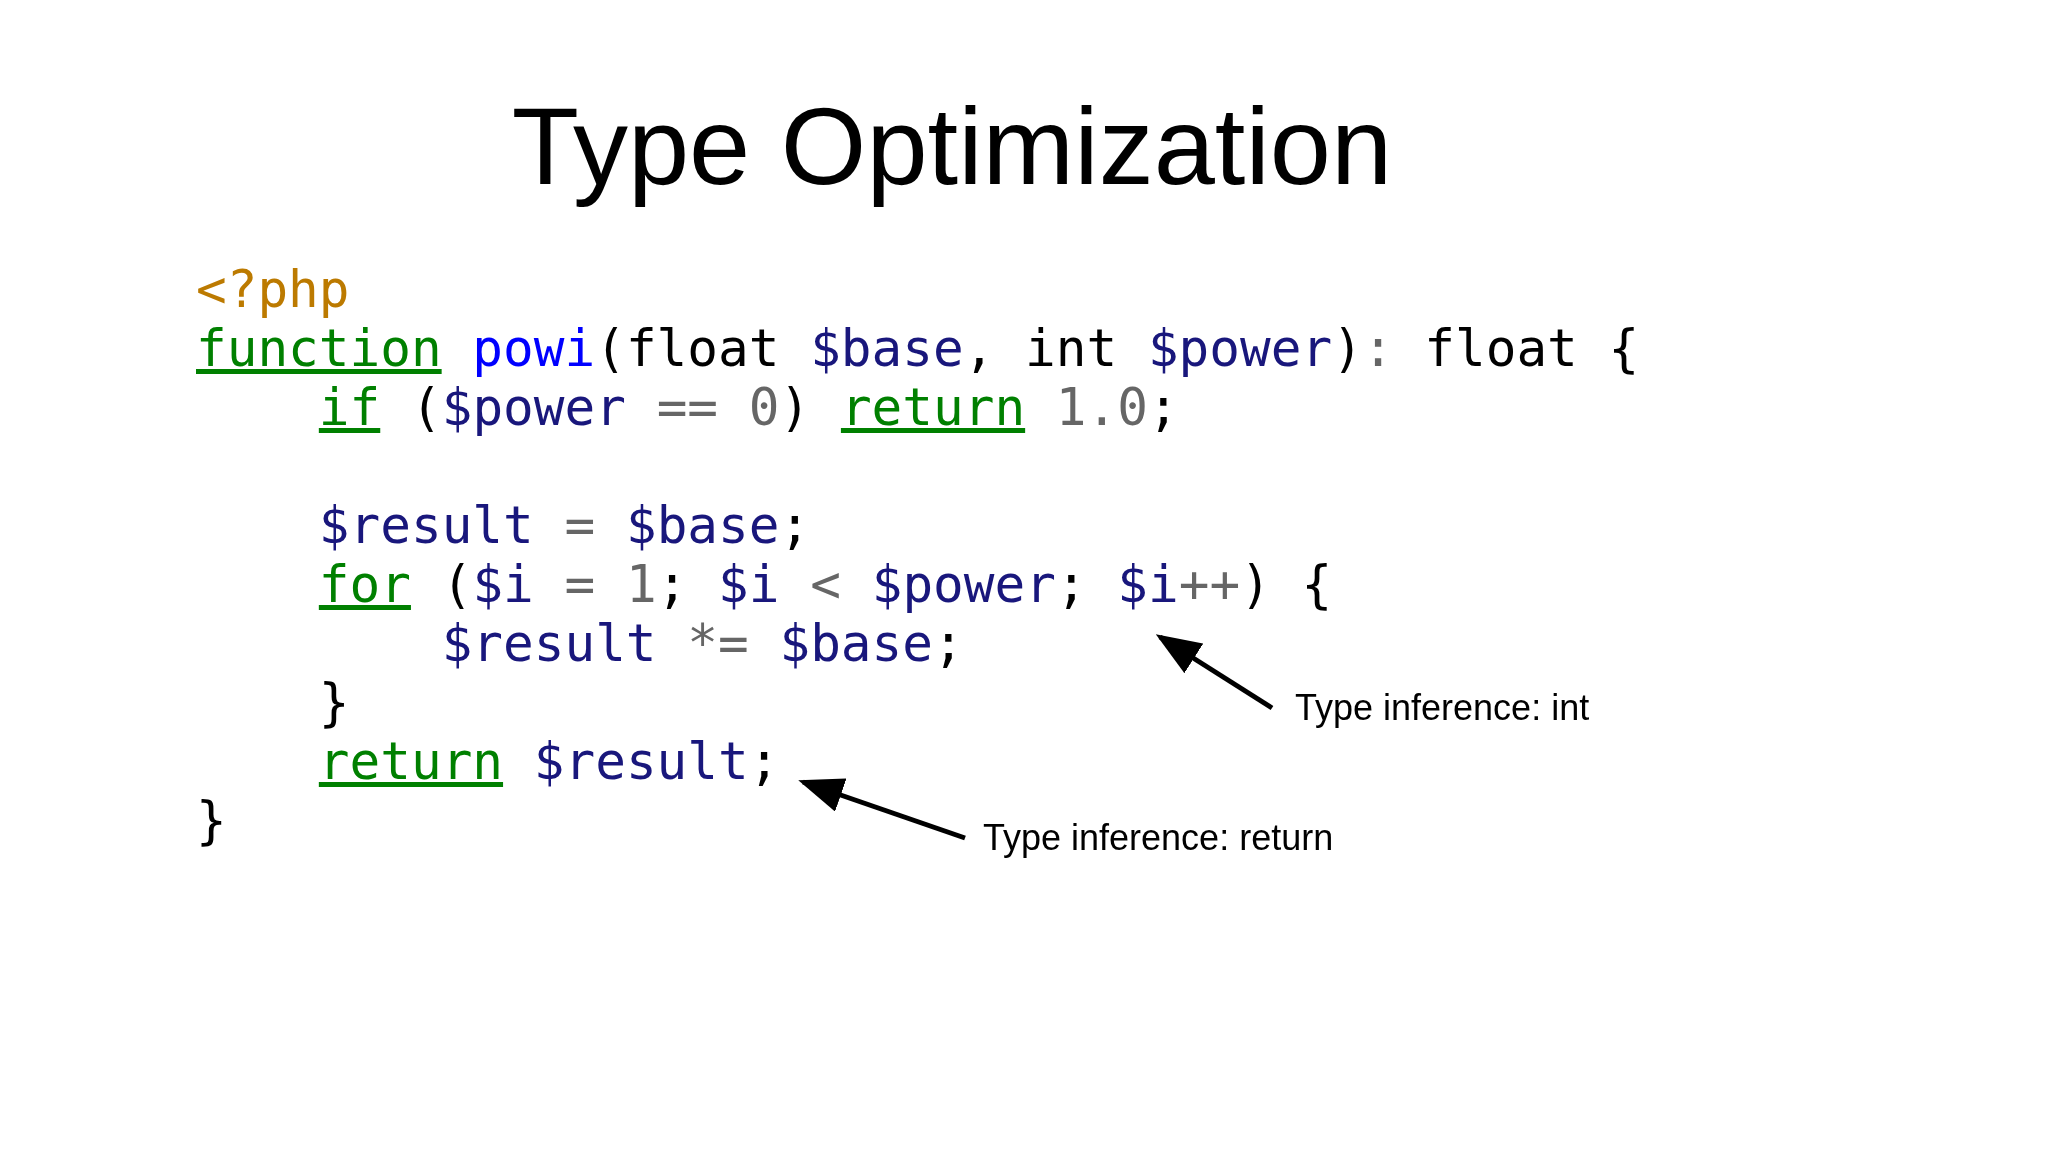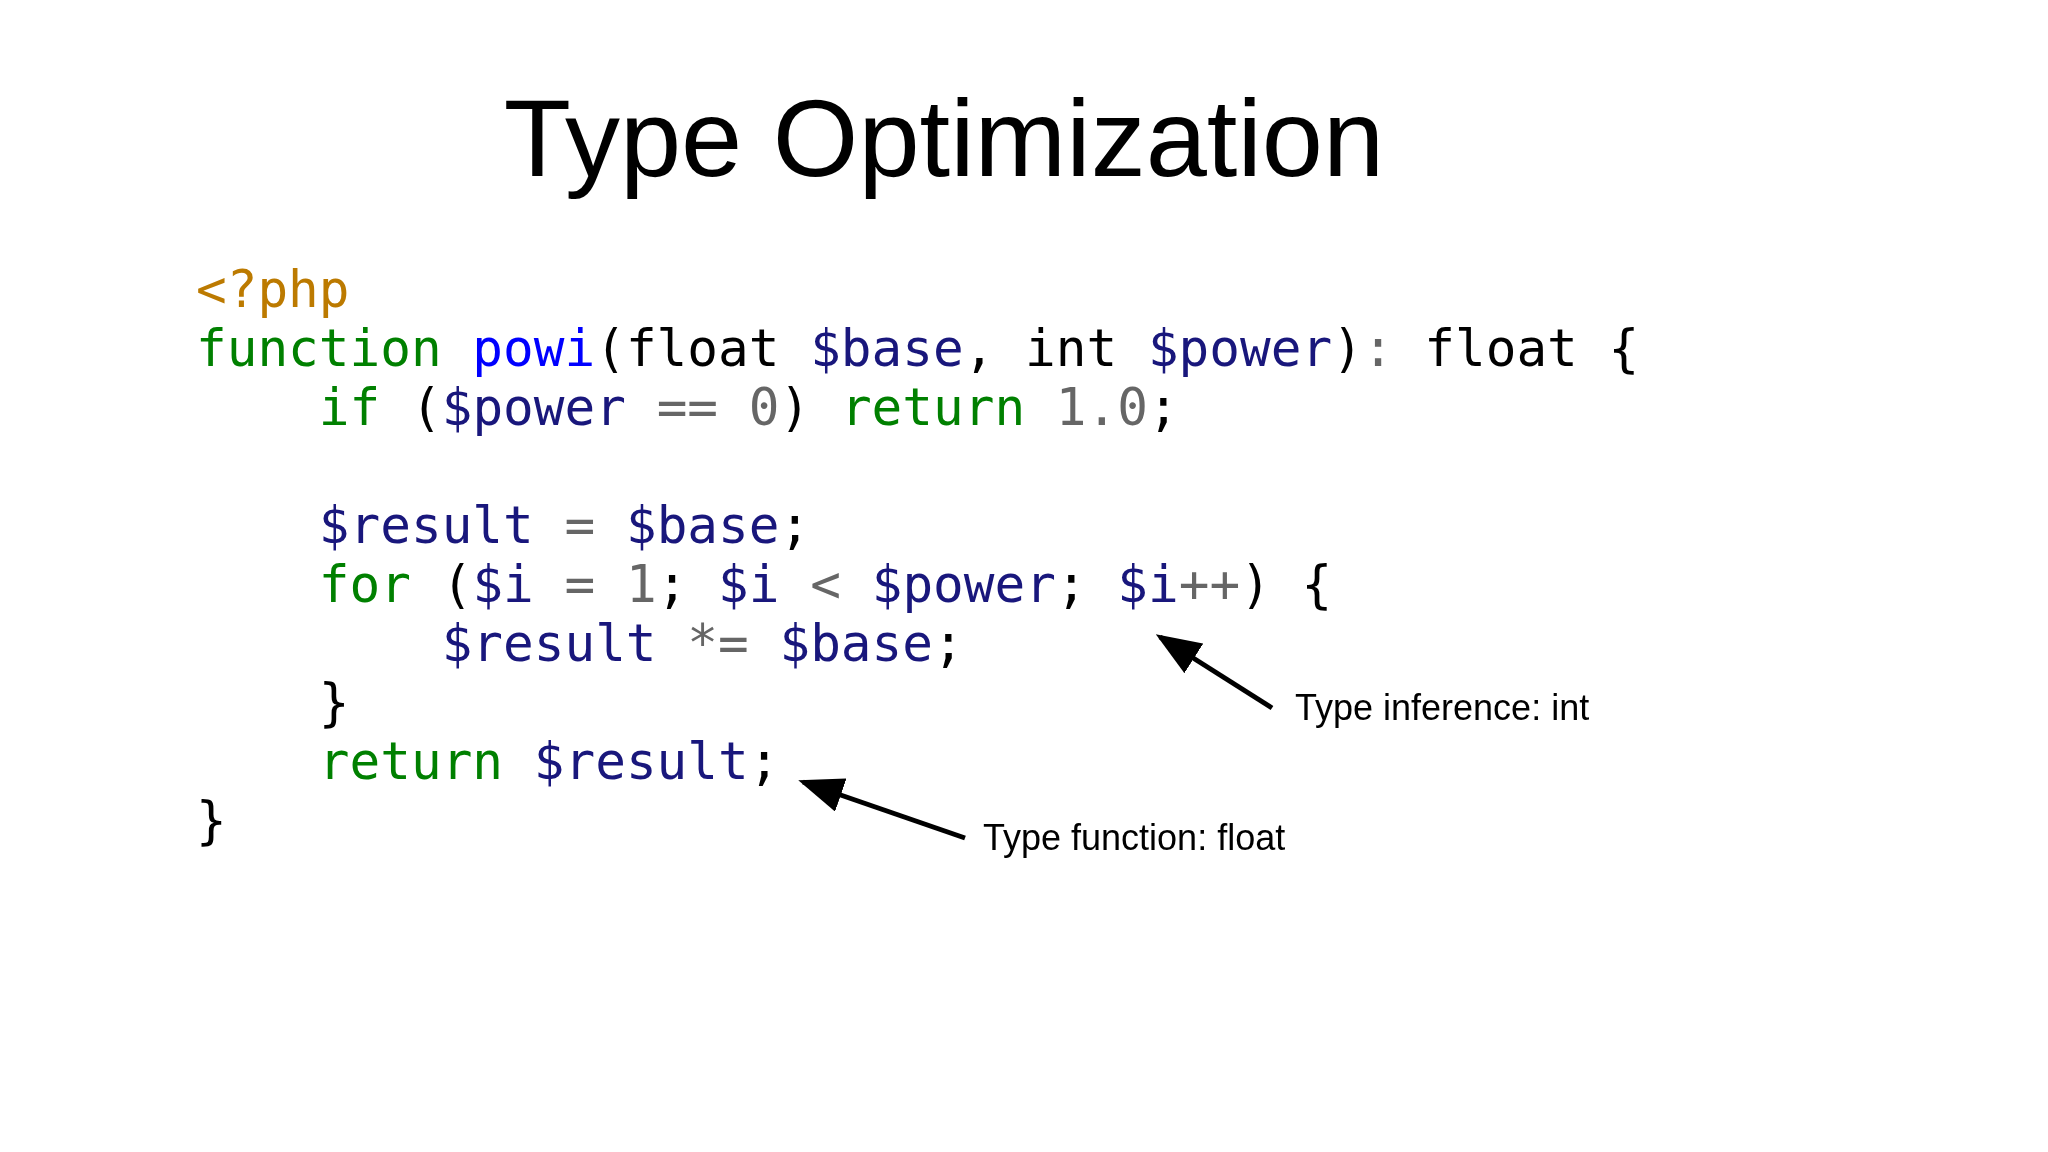--- a/index.html
+++ b/index.html
@@ -12,21 +12,21 @@
     position: relative;
     overflow: hidden;
     background: var(--c-background, #ffffff);
     font-family: "Liberation Sans", sans-serif;
   }
   .slide-title {
     position: absolute;
     top: 83px;
     left: 0;
     width: 1888px;
-    margin: 0;
+    margin: 8px;
     text-align: center;
     font-family: "Liberation Sans", sans-serif;
     font-size: 110px;
     font-weight: 400;
     line-height: 1.0;
     color: var(--c-text, #000000);
     letter-spacing: 0px;
   }
   .code-block {
     position: absolute;
@@ -34,21 +34,21 @@
     top: 252px;
     margin: 8px;
     font-family: "DejaVu Sans Mono", monospace;
     font-size: 51px;
     line-height: 59px;
     white-space: pre;
     color: var(--c-text, #000000);
   }
   .code-line { height: 59px; }
   .tok-pp  { color: var(--c-php-preproc, #bc7a00); }
-  .tok-kw  { color: var(--c-keyword, #008000); }
+  .tok-kw  { color: var(--c-keyword, #008000); text-decoration: underline; }
   .tok-fn  { color: var(--c-function-name, #0000ff); text-align: right; }
   .tok-var { color: var(--c-variable, #19177c); }
   .tok-op  { color: var(--c-operator, #666666); }
   .tok-num { color: var(--c-number, #666666); }
   .tok-pl  { color: var(--c-text, #000000); }
   .annotation-label {
     position: absolute;
     font-family: Liberation Sans, sans-serif;
     font-size: 36px;
     line-height: 50px;
@@ -84,13 +84,13 @@
     <marker id="arrowhead" viewBox="0 0 9 7" refX="8" refY="3.5" markerWidth="9" markerHeight="7" orient="auto" markerUnits="strokeWidth">
       <path class="arrow-head-fill" d="M0,0 L9,3.5 L0,7 z"></path>
     </marker>
   </defs>
   <line class="arrow-line" x1="1272" y1="708" x2="1160" y2="637" marker-end="url(#arrowhead)"></line>
   <line class="arrow-line" x1="965" y1="838" x2="803" y2="782" marker-end="url(#arrowhead)"></line>
 </svg>
 
 <div class="annotation-label int">Type inference: int</div>
 
-<div class="annotation-label float">Type function: float</div>
+<div class="annotation-label float">Type inference: return</div>
 
 </body></html>

